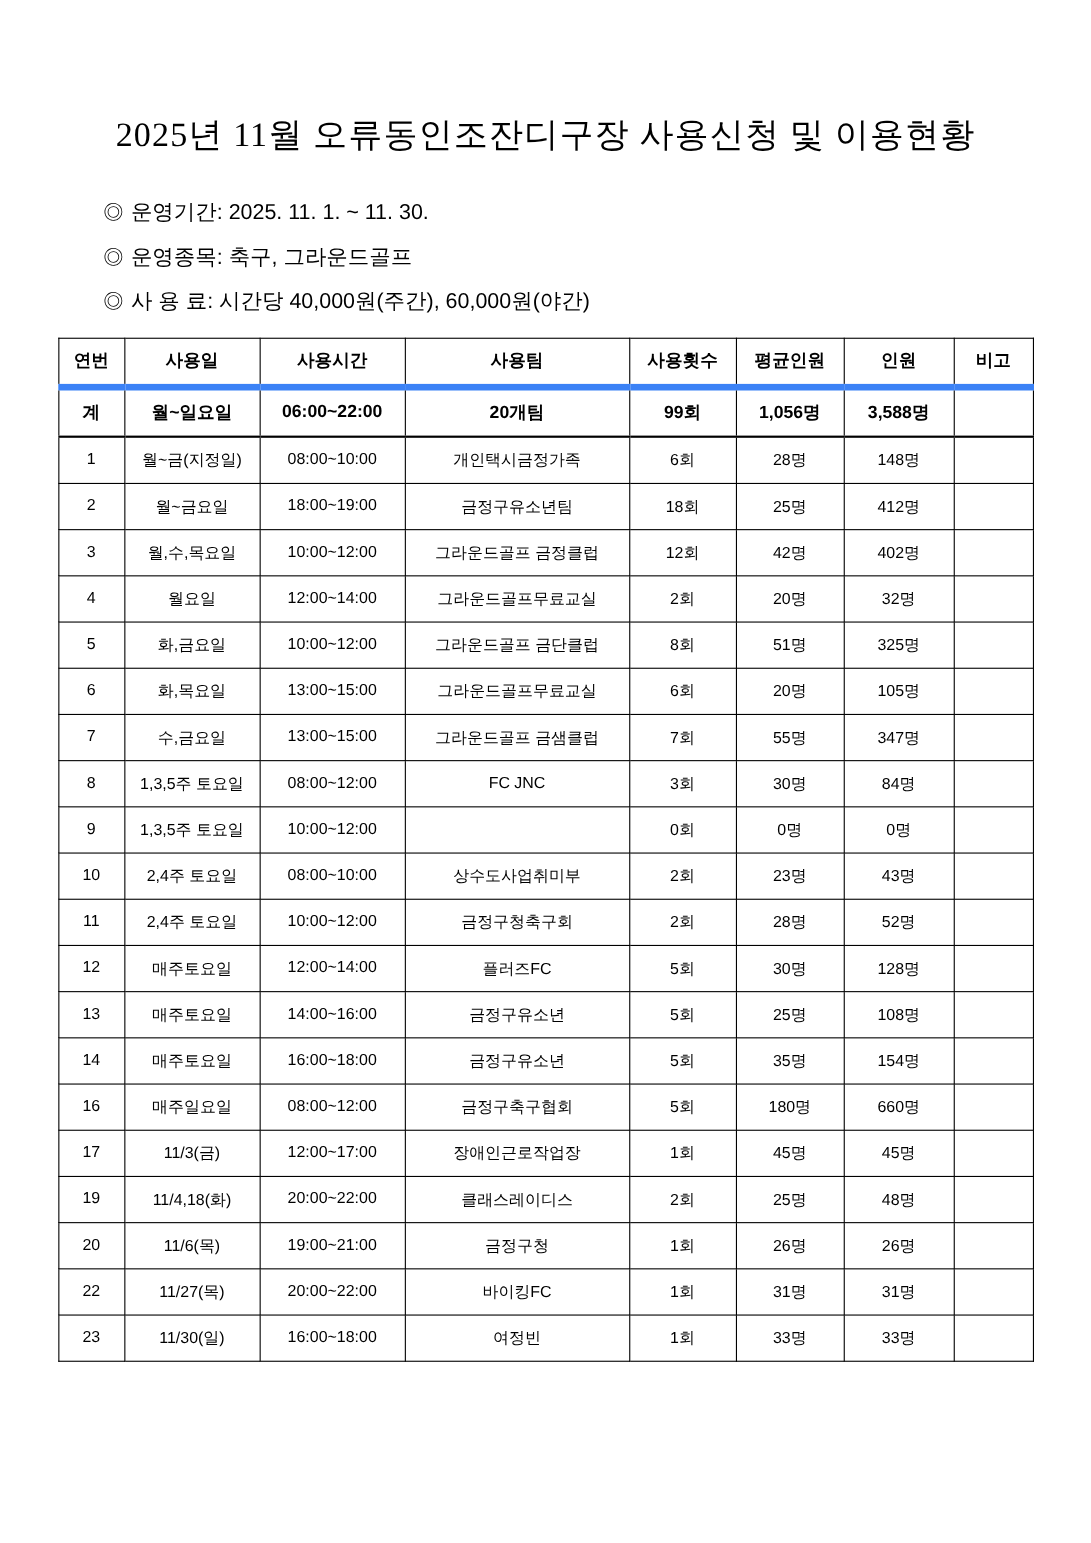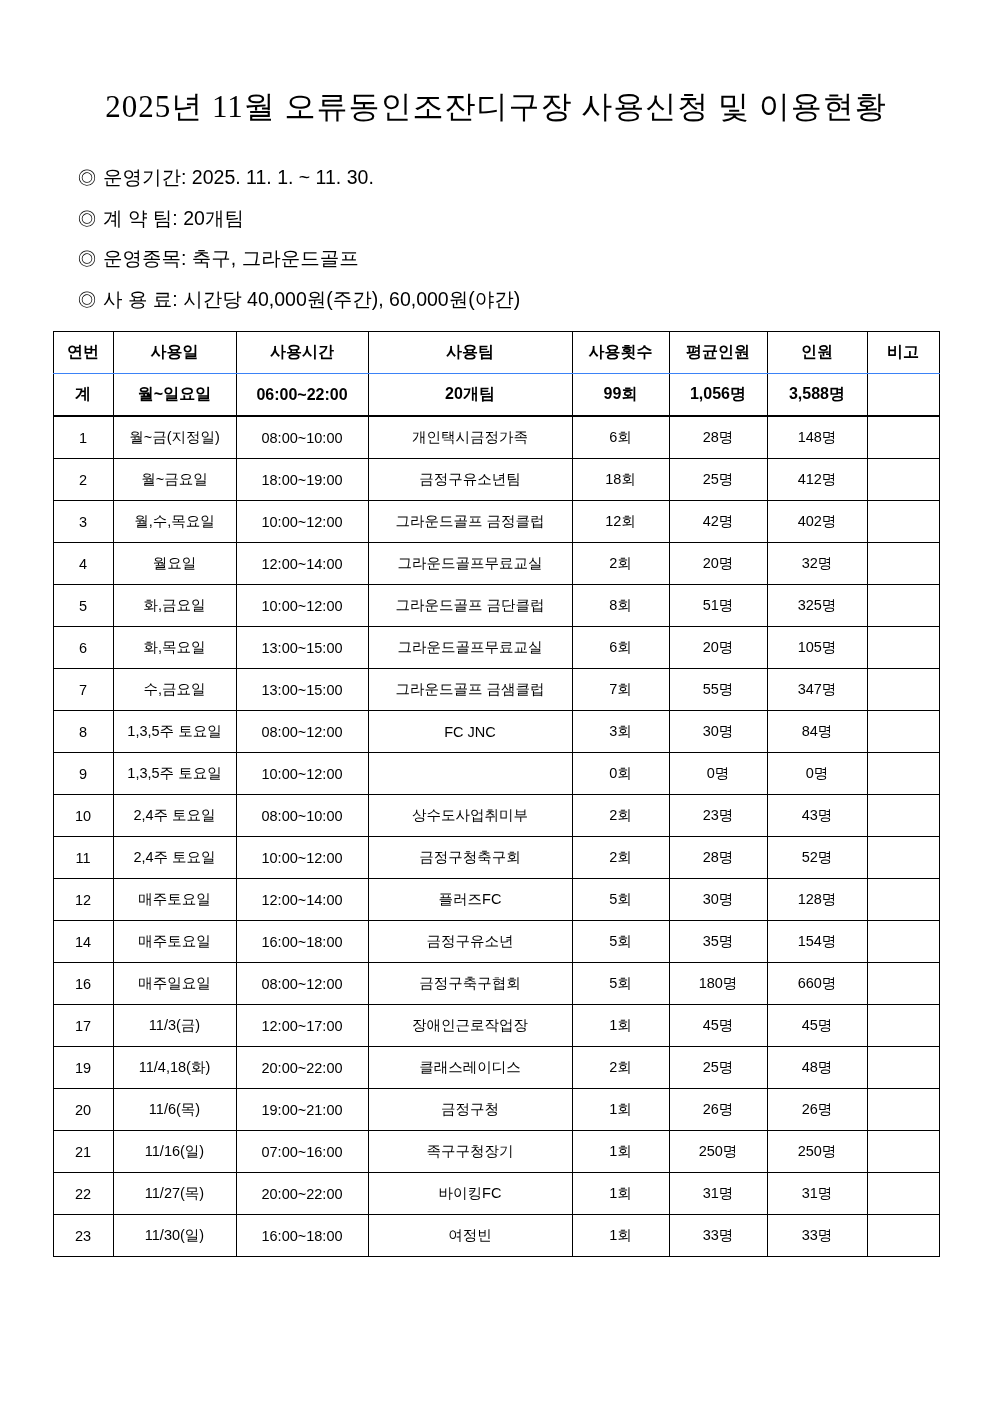--- a/index.html
+++ b/index.html
@@ -11,21 +11,21 @@
     width: 992px;
     height: 1403px;
     font-family: "Liberation Sans", sans-serif;
     color: #000000;
     position: relative;
   }
   .page {
     width: 992px;
     height: 1190px;
     box-sizing: border-box;
-    padding: 0;
+    padding: 16px;
     position: relative;
   }
   .doc-title {
     text-align: center;
     font-family: "Liberation Serif", serif;
     font-size: 31px;
     font-weight: 400;
     letter-spacing: 1px;
     margin: 0;
     padding-top: 86px;
@@ -72,21 +72,21 @@
   table.sched thead th {
     font-weight: 700;
     font-size: 16px;
   }
   tr.sum td {
     font-weight: 700;
     font-size: 16px;
     border-bottom: 2px solid #000000;
   }
   thead tr.head th {
-    border-bottom: 1px solid #3b82f6;
+    border-bottom: 6px solid #3b82f6;
   }
   .col-no    { width: 60px; }
   .col-day   { width: 123px; }
   .col-time  { width: 132px; }
   .col-team  { width: 204px; }
   .col-cnt   { width: 97px; }
   .col-avg   { width: 98px; }
   .col-total { width: 100px; }
   .col-note  { width: 72px; }
 
@@ -97,23 +97,20 @@
 </head>
 <body>
 
 <div class="page">
 
   <h1 class="doc-title">2025년 11월 오류동인조잔디구장 사용신청 및 이용현황</h1>
 
   <ul class="meta-list">
     <li class="meta-item">
       <span class="meta-bullet">◎</span><span class="meta-label">운영기간:</span> <span class="meta-value">2025. 11. 1. ~ 11. 30.</span>
-    </li>
-    <li class="meta-item">
-      <span class="meta-bullet">◎</span><span class="meta-label">계 약 팀:</span> <span class="meta-value">20개팀</span>
     </li>
     <li class="meta-item">
       <span class="meta-bullet">◎</span><span class="meta-label">운영종목:</span> <span class="meta-value">축구, 그라운드골프</span>
     </li>
     <li class="meta-item">
       <span class="meta-bullet">◎</span><span class="meta-label">사 용 료:</span> <span class="meta-value">시간당 40,000원(주간), 60,000원(야간)</span>
     </li>
   </ul>
 
   <table class="sched">
@@ -264,20 +261,30 @@
         <td class="cell-no">12</td>
         <td class="cell-day">매주토요일</td>
         <td class="cell-time">12:00~14:00</td>
         <td class="cell-team">플러즈FC</td>
         <td class="cell-cnt">5회</td>
         <td class="cell-avg">30명</td>
         <td class="cell-total">128명</td>
         <td></td>
       </tr>
       <tr>
+        <td class="cell-no">13</td>
+        <td class="cell-day">매주토요일</td>
+        <td class="cell-time">14:00~16:00</td>
+        <td class="cell-team">금정구유소년</td>
+        <td class="cell-cnt">5회</td>
+        <td class="cell-avg">25명</td>
+        <td class="cell-total">108명</td>
+        <td></td>
+      </tr>
+      <tr>
         <td class="cell-no">14</td>
         <td class="cell-day">매주토요일</td>
         <td class="cell-time">16:00~18:00</td>
         <td class="cell-team">금정구유소년</td>
         <td class="cell-cnt">5회</td>
         <td class="cell-avg">35명</td>
         <td class="cell-total">154명</td>
         <td></td>
       </tr>
       <tr>
@@ -314,30 +321,20 @@
         <td class="cell-no">20</td>
         <td class="cell-day">11/6(목)</td>
         <td class="cell-time">19:00~21:00</td>
         <td class="cell-team">금정구청</td>
         <td class="cell-cnt">1회</td>
         <td class="cell-avg">26명</td>
         <td class="cell-total">26명</td>
         <td></td>
       </tr>
       <tr>
-        <td class="cell-no">21</td>
-        <td class="cell-day">11/16(일)</td>
-        <td class="cell-time">07:00~16:00</td>
-        <td class="cell-team">족구구청장기</td>
-        <td class="cell-cnt">1회</td>
-        <td class="cell-avg">250명</td>
-        <td class="cell-total">250명</td>
-        <td></td>
-      </tr>
-      <tr>
         <td class="cell-no">22</td>
         <td class="cell-day">11/27(목)</td>
         <td class="cell-time">20:00~22:00</td>
         <td class="cell-team">바이킹FC</td>
         <td class="cell-cnt">1회</td>
         <td class="cell-avg">31명</td>
         <td class="cell-total">31명</td>
         <td></td>
       </tr>
       <tr>

